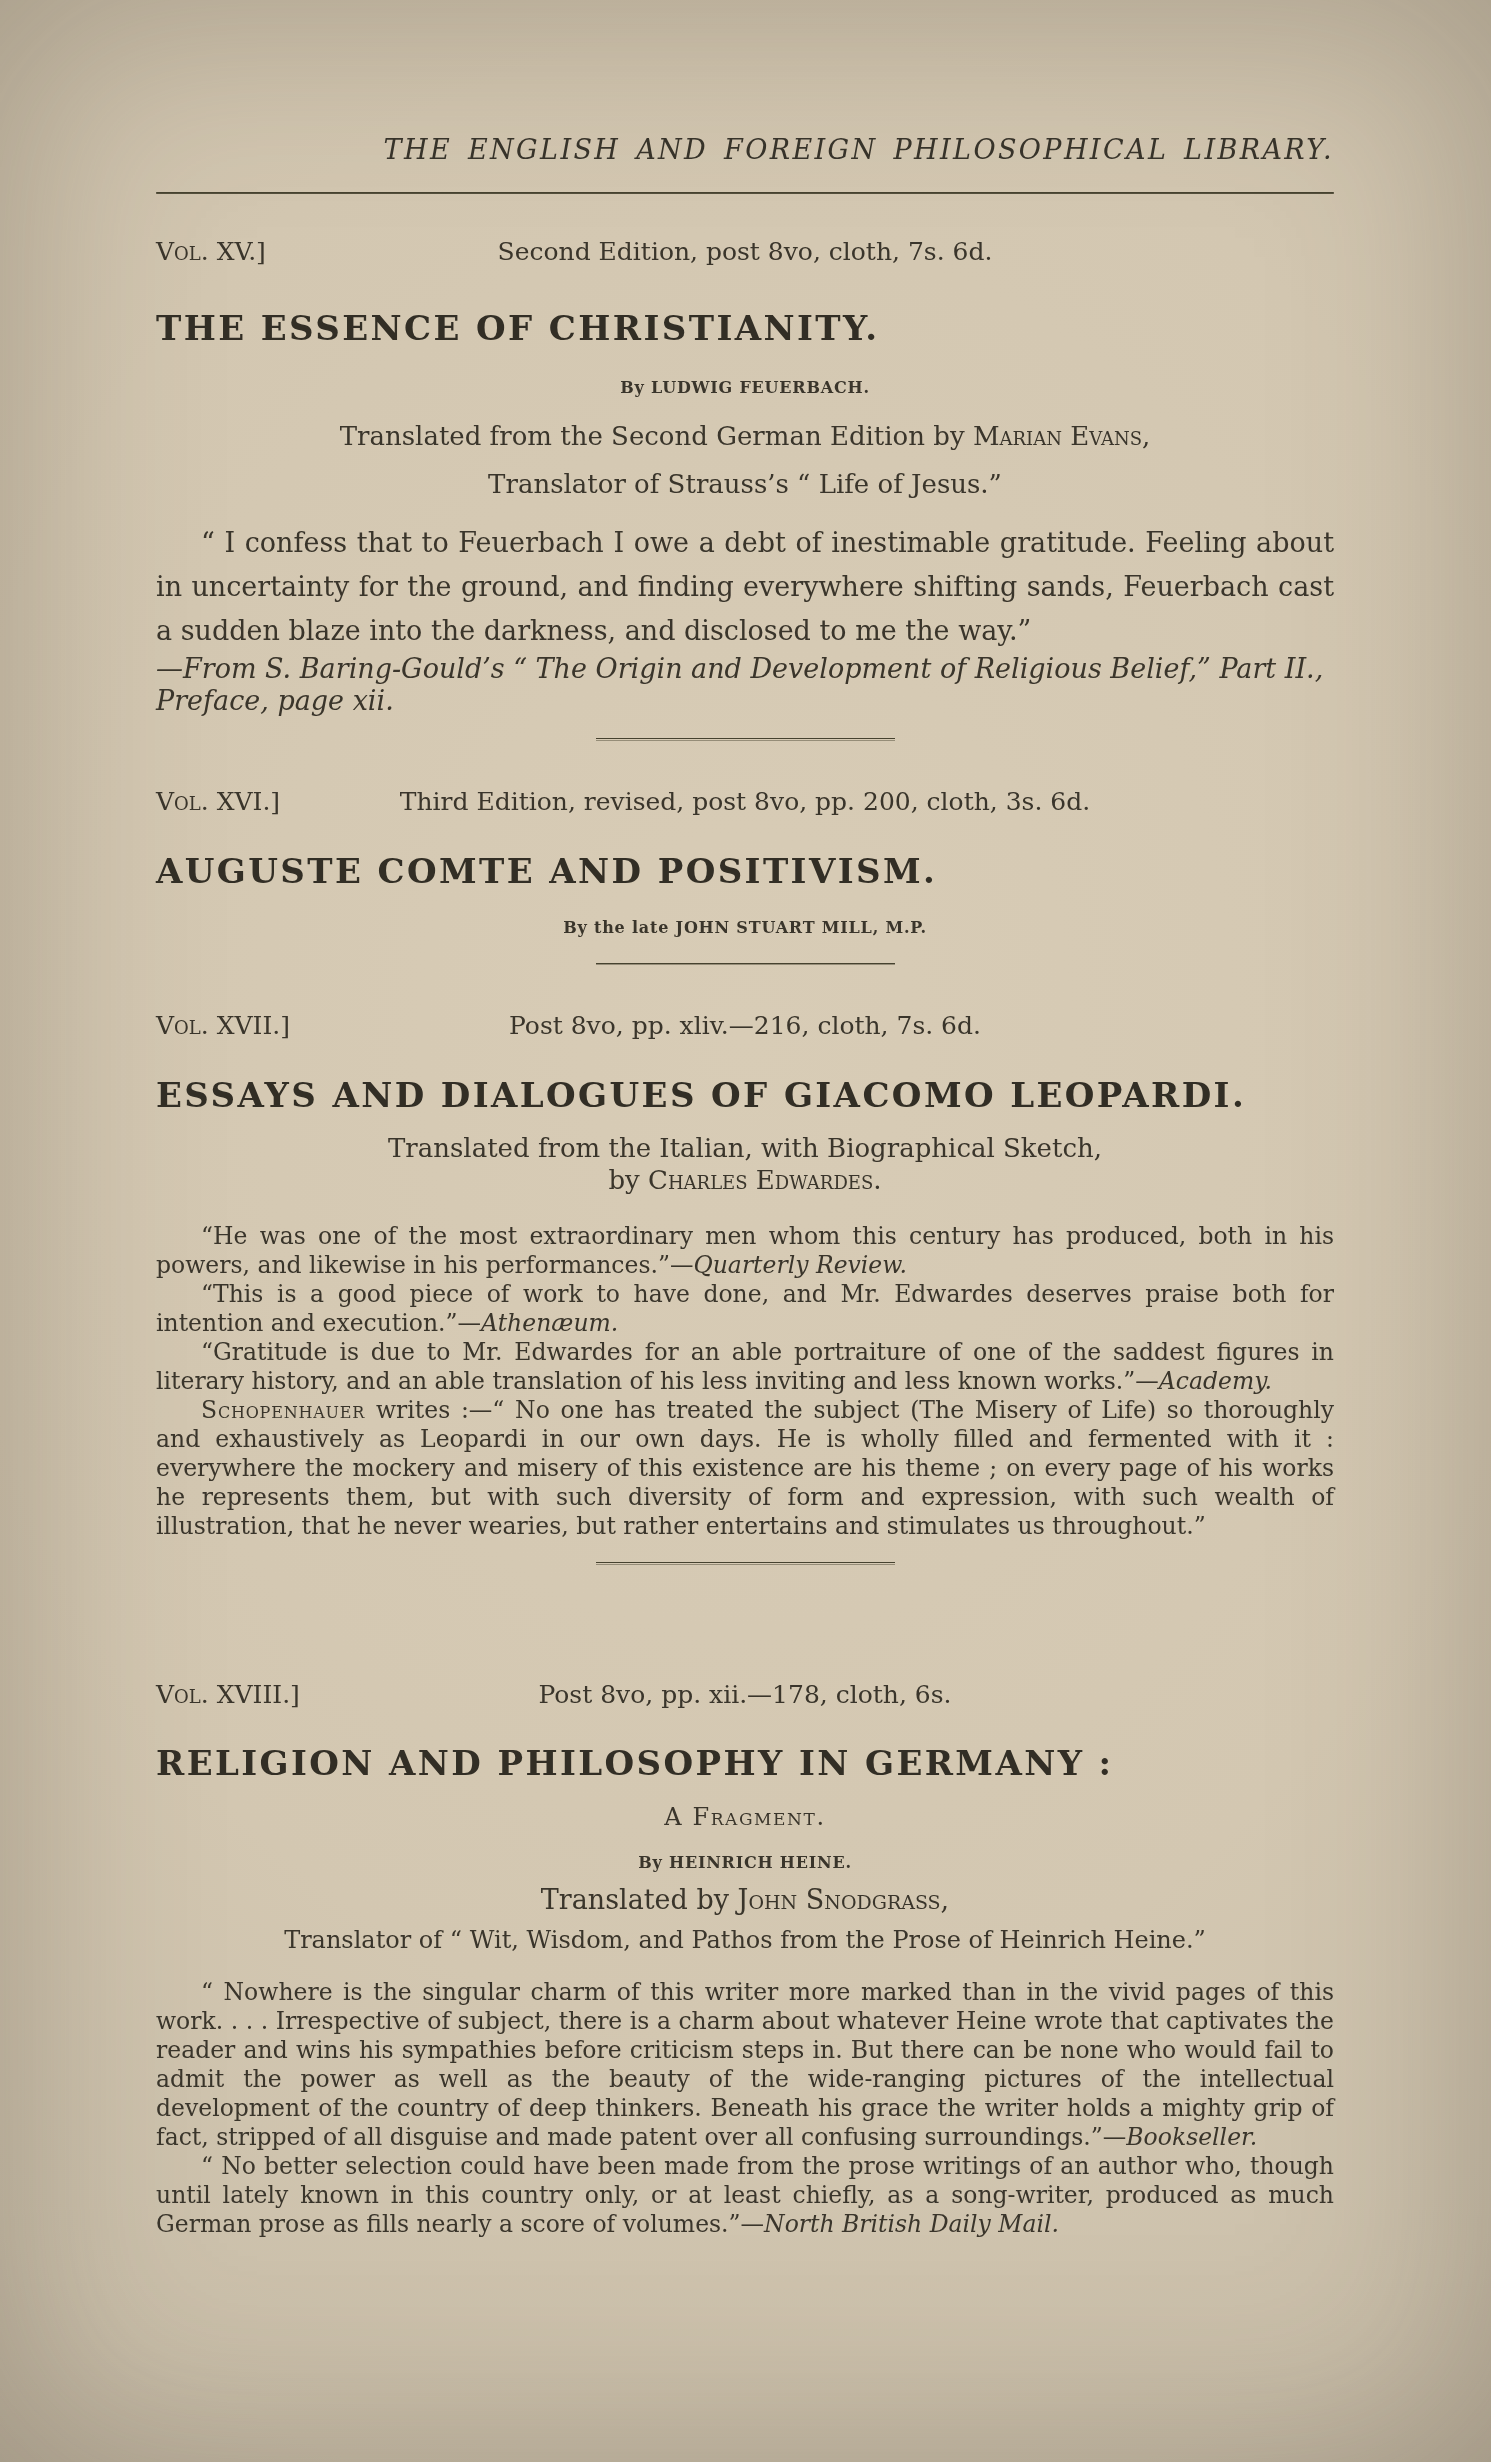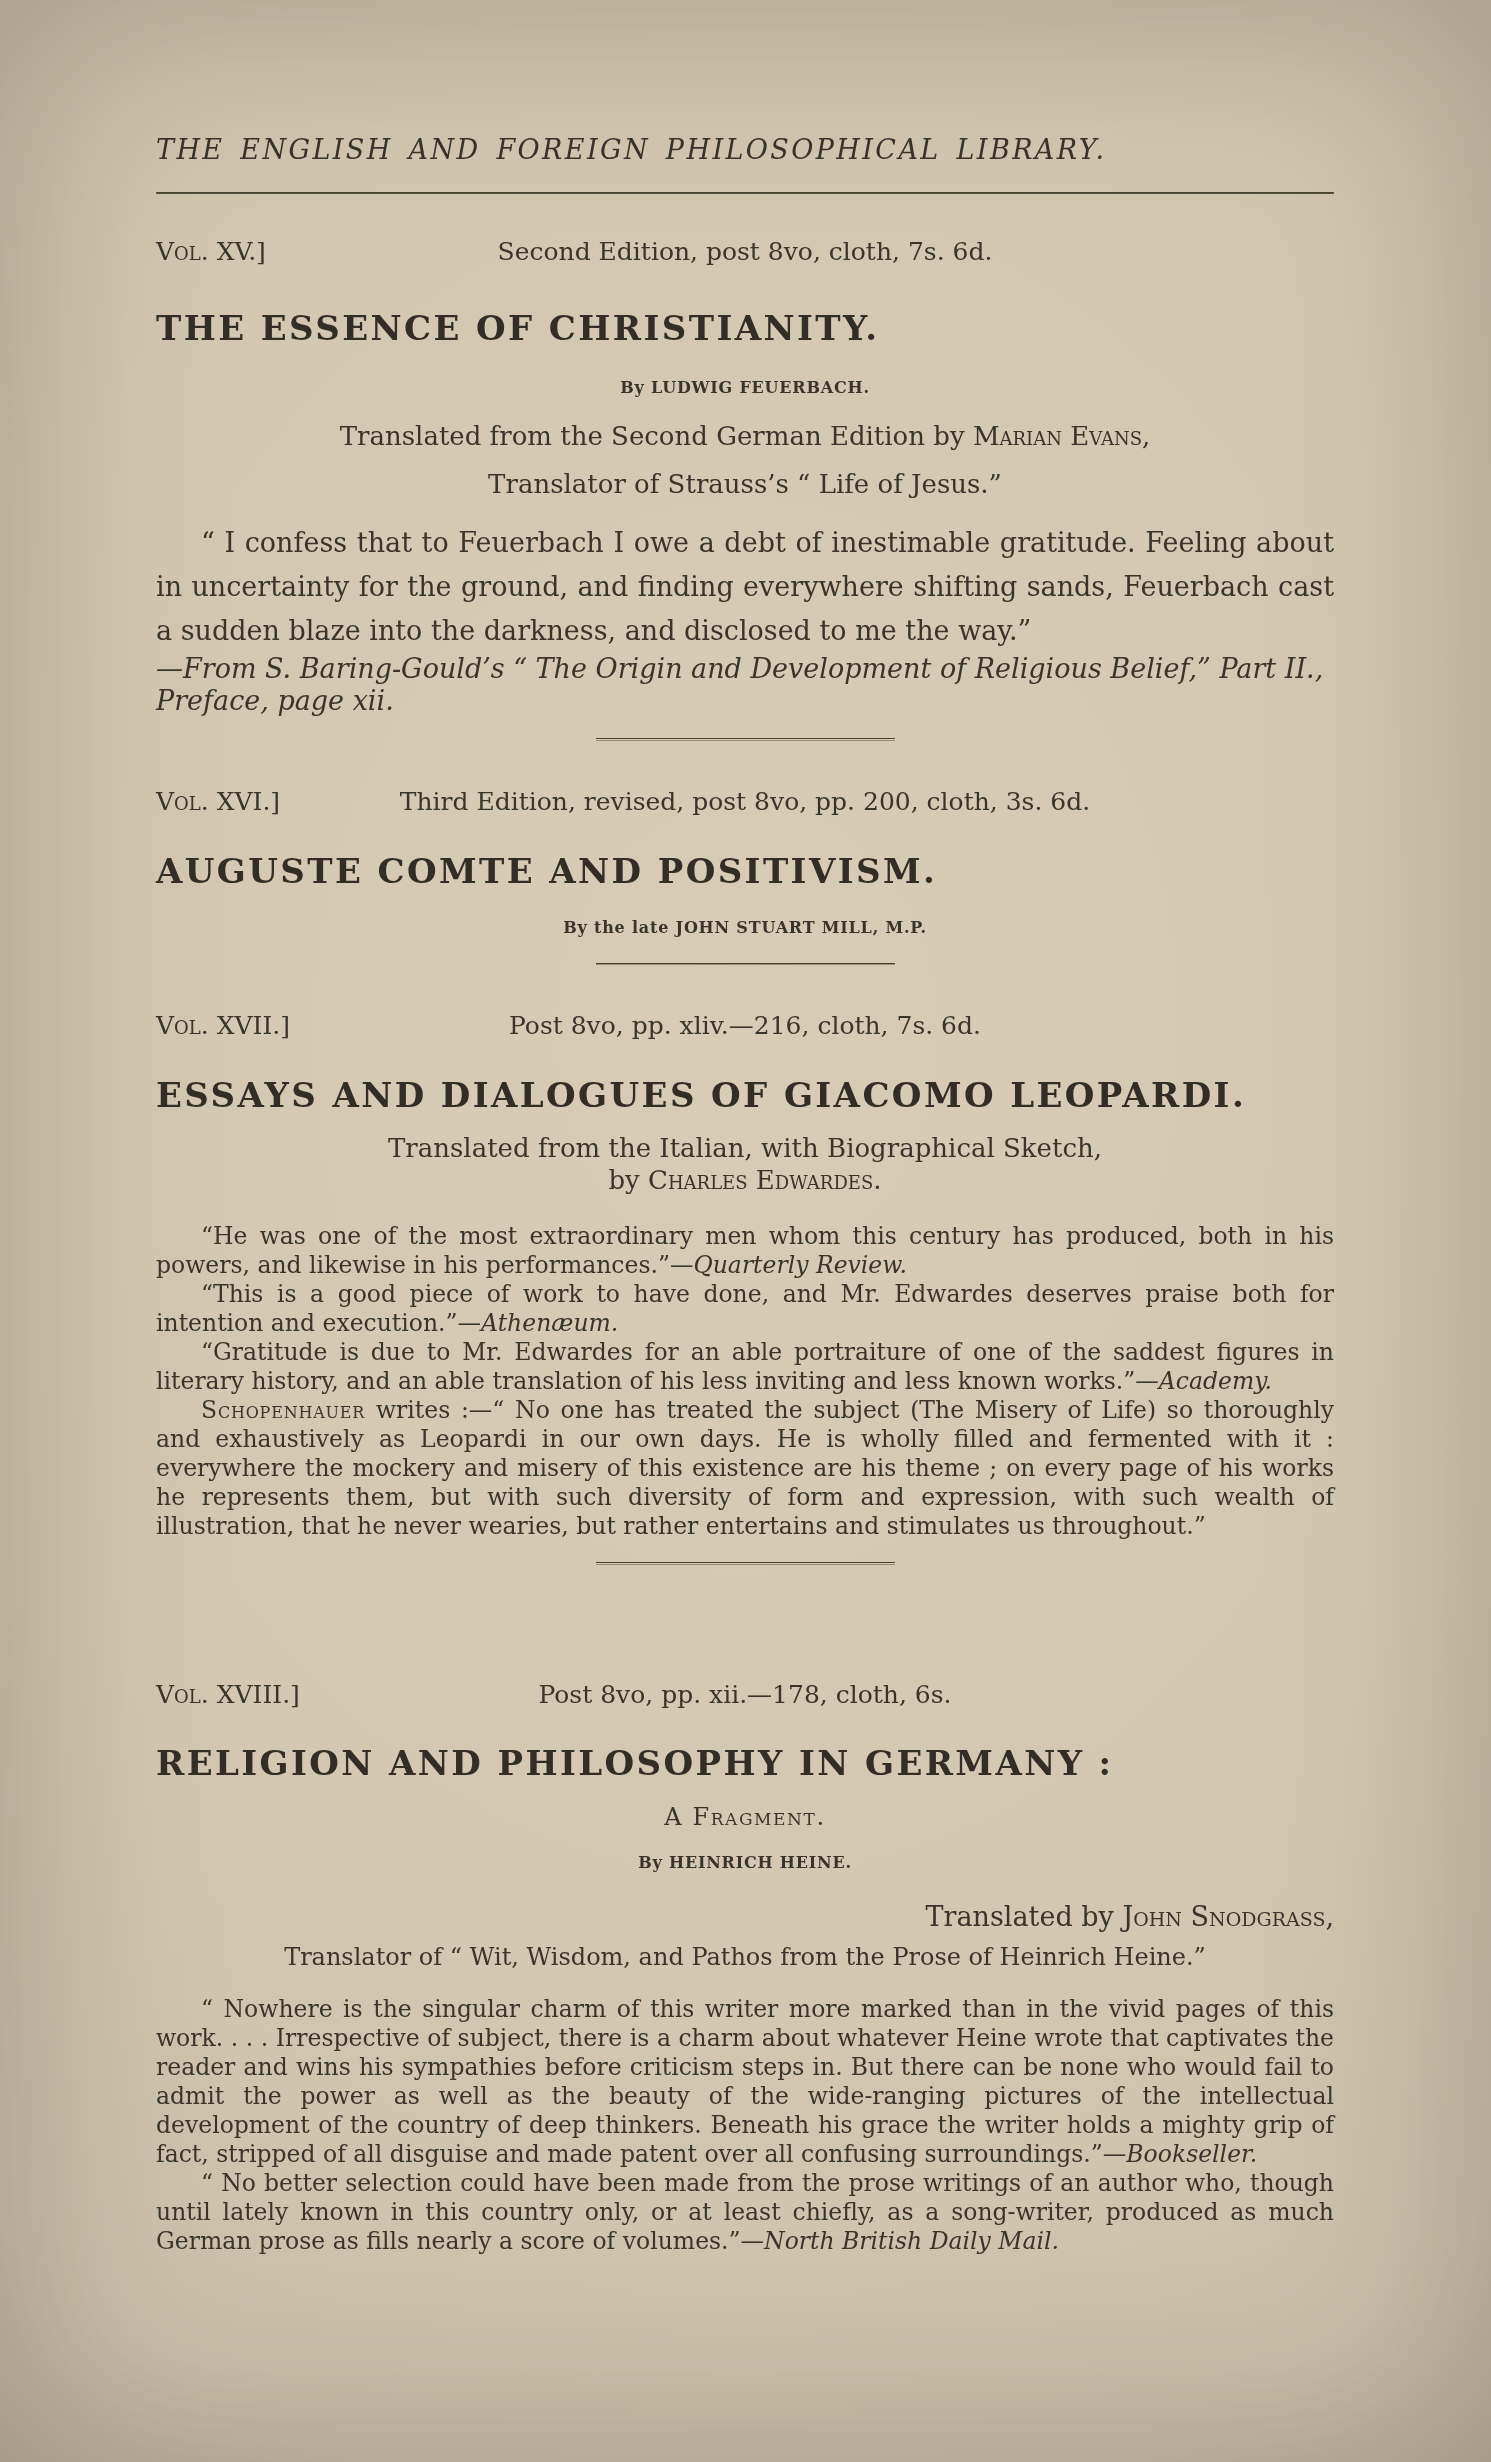--- a/index.html
+++ b/index.html
@@ -19,21 +19,21 @@
     position: relative;
   }
   .page {
     position: absolute;
     inset: 0;
     padding: 134px 158px 0 156px;
     box-sizing: border-box;
     box-shadow: inset 0 0 195px 24px rgba(74, 66, 52, 0.28);
   }
   .running-head {
-    text-align: left;
+    text-align: right;
     font-style: italic;
     font-size: 27px;
     line-height: 32px;
     letter-spacing: 2.4px;
     color: #37332a;
     word-spacing: 4.9px;
   }
   .head-rule {
     height: 2.4px;
     margin-top: 26px;
@@ -129,21 +129,21 @@
   .sec-xvii .vol-line { margin-top: 45px; }
   .sec-xvii .book-title { margin-top: 32px; }
   .sec-xvii .trans-line { margin-top: 16px; }
   .sec-xvii .trans-line + .trans-line { margin-top: 0; }
   .sec-xvii .reviews { margin-top: 26px; }
 
   .sec-xviii .vol-line { margin-top: 114px; }
   .sec-xviii .book-title { margin-top: 31px; }
   .sec-xviii .subtitle { margin-top: 19px; }
   .sec-xviii .byline { margin-top: 16px; }
-  .sec-xviii .trans-line.big { margin-top: 23px; text-align: right; }
+  .sec-xviii .trans-line.big { margin-top: 6px; }
   .sec-xviii .trans-line.small { margin-top: 9.7px; }
   .sec-xviii .reviews { margin-top: 23px; }
 </style>
 </head>
 <body>
 
 <div class="page">
 
   <div class="running-head">THE ENGLISH AND FOREIGN PHILOSOPHICAL LIBRARY.</div>
   <div class="head-rule"></div>

